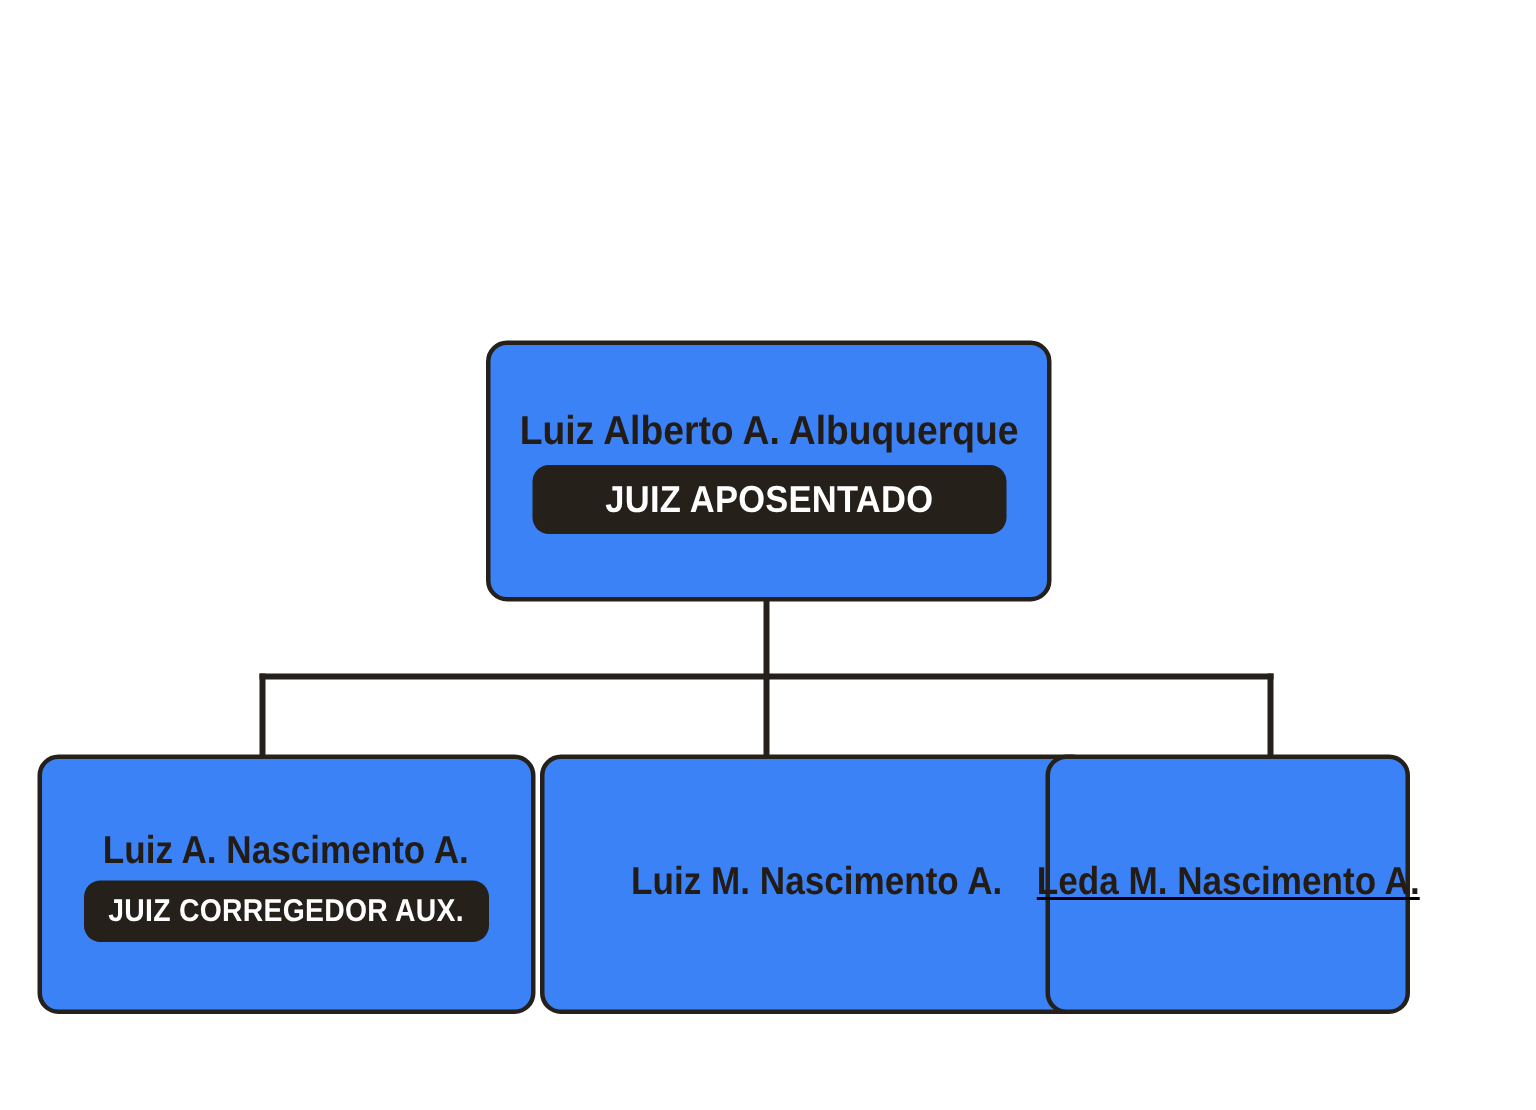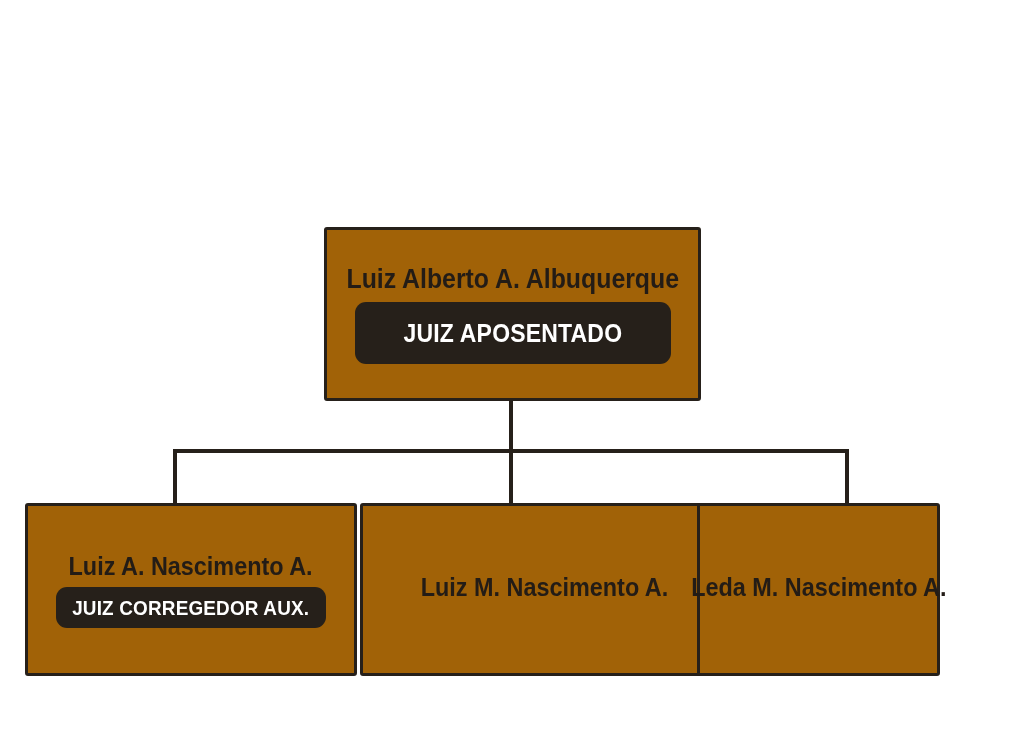--- a/index.html
+++ b/index.html
@@ -50,38 +50,38 @@
   }
   .conn-v-root  { left: 509px; top: 398px;  width: 4px;  height: 55px; }
   .conn-h-bus   { left: 173px; top: 449px;  width: 676px; height: 4px; }
   .conn-v-left  { left: 173px; top: 449px;  width: 4px;  height: 56px; }
   .conn-v-mid   { left: 509px; top: 449px;  width: 4px;  height: 56px; }
   .conn-v-right { left: 845px; top: 449px;  width: 4px;  height: 56px; }
 
   
   .person-card {
     position: absolute;
-    background: #a16207;
+    background: #3b82f6;
     border: 3px solid #26201a;
-    border-radius: 3px;
+    border-radius: 14px;
     box-sizing: border-box;
     display: flex;
     flex-direction: column;
     align-items: center;
     justify-content: center;
   }
   .card-root {
     left: 324px;
     top: 227px;
     width: 377px;
     height: 174px;
   }
   .card-child-0 { left: 25px;  top: 503px; width: 332px; height: 173px; }
   .card-child-1 { left: 360px; top: 503px; width: 369px; height: 173px; }
-  .card-child-2 { left: 697px; top: 503px; width: 243px; height: 173px; }
+  .card-child-2 { left: 697px; top: 503px; width: 243px; height: 173px; text-decoration: underline; }
 
   .person-name {
     color: #231c16;
     font-family: "Liberation Sans Narrow", "Liberation Sans", sans-serif;
     font-weight: bold;
     white-space: nowrap;
     text-align: center;
   }
   .card-root .person-name {
     font-size: 27px;
@@ -104,21 +104,21 @@
   }
   .role-badge-text {
     color: #ffffff;
     font-family: "Liberation Sans Narrow", "Liberation Sans", sans-serif;
     font-weight: bold;
     white-space: nowrap;
     letter-spacing: 0.2px;
   }
   .card-root .role-badge {
     width: 316px;
-    height: 62px;
+    height: 46px;
   }
   .card-root .role-badge-text {
     font-size: 25px;
     transform: scaleX(0.92);
   }
   .person-card:not(.card-root) .role-badge {
     height: 41px;
     padding: 0 3px;
   }
   .person-card:not(.card-root) .role-badge-text {

